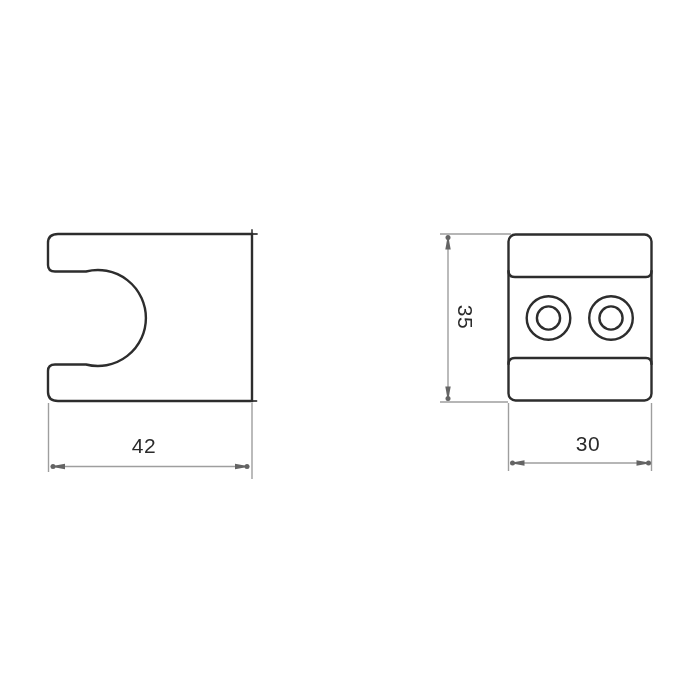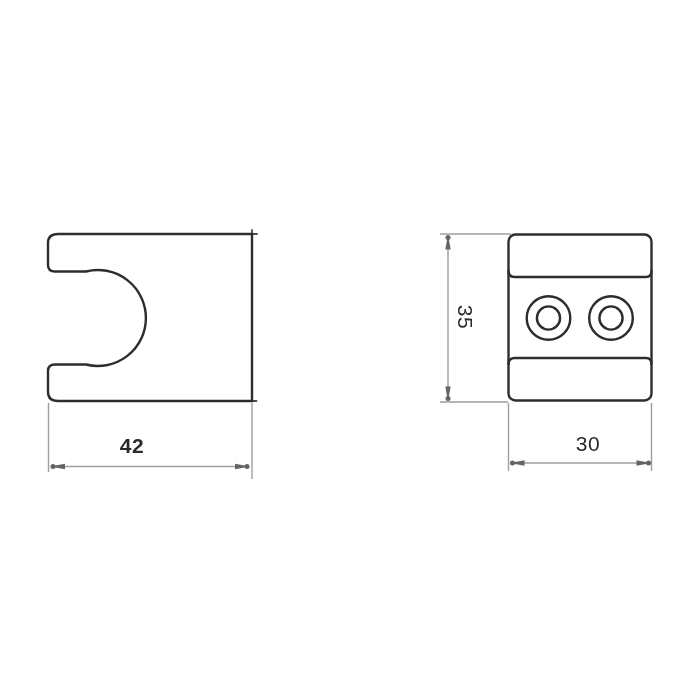--- a/index.html
+++ b/index.html
@@ -49,24 +49,23 @@
     position: absolute;
     color: #2b2b2b;
     font-size: 21px;
     font-weight: 400;
     letter-spacing: 0.5px;
     text-align: center;
     line-height: 1;
     user-select: none;
   }
   .dim-label-42 {
-    left: 48px;
+    left: 60px;
     top: 435px;
     width: 168px;
-    font-weight: bold;
   }
   .dim-label-30 {
     left: 508px;
     top: 433px;
     width: 160px;
     text-align: center;
   }
   .dim-label-35 {
     left: 443px;
     top: 294px;

